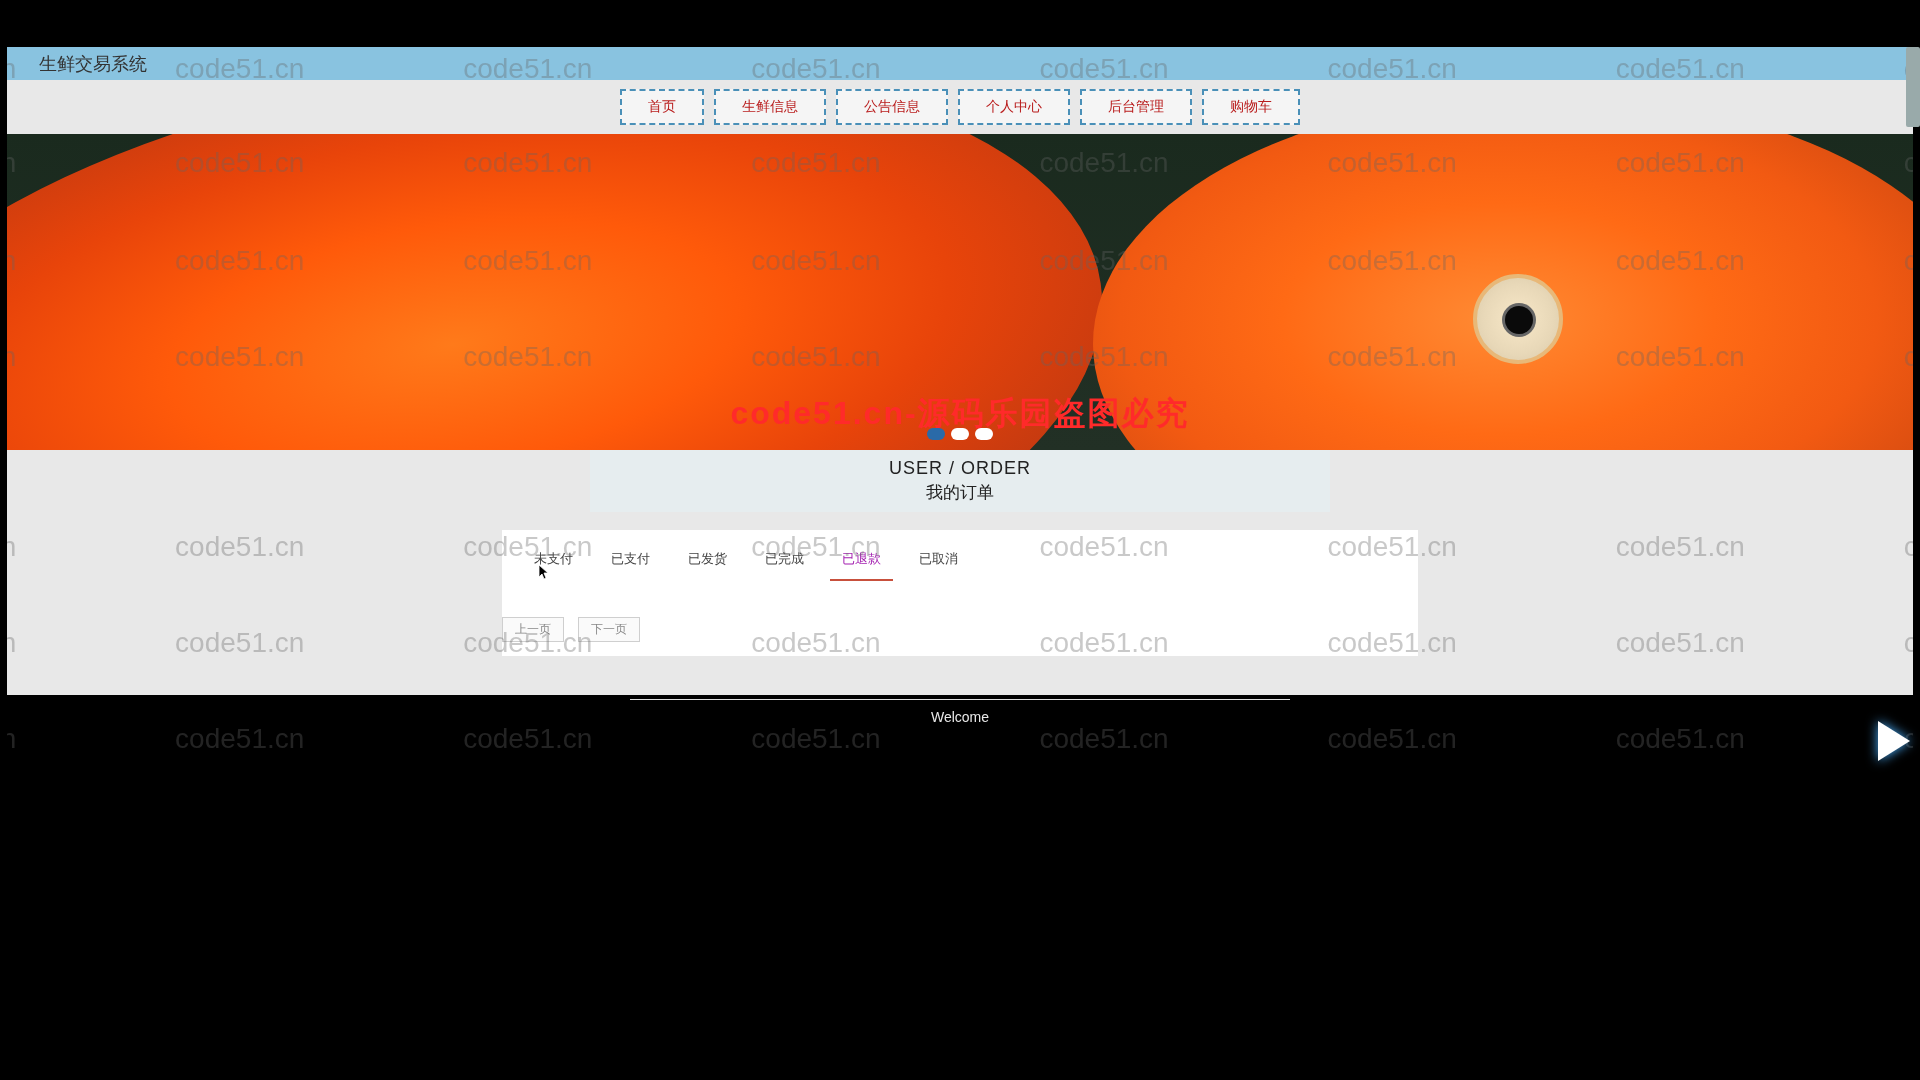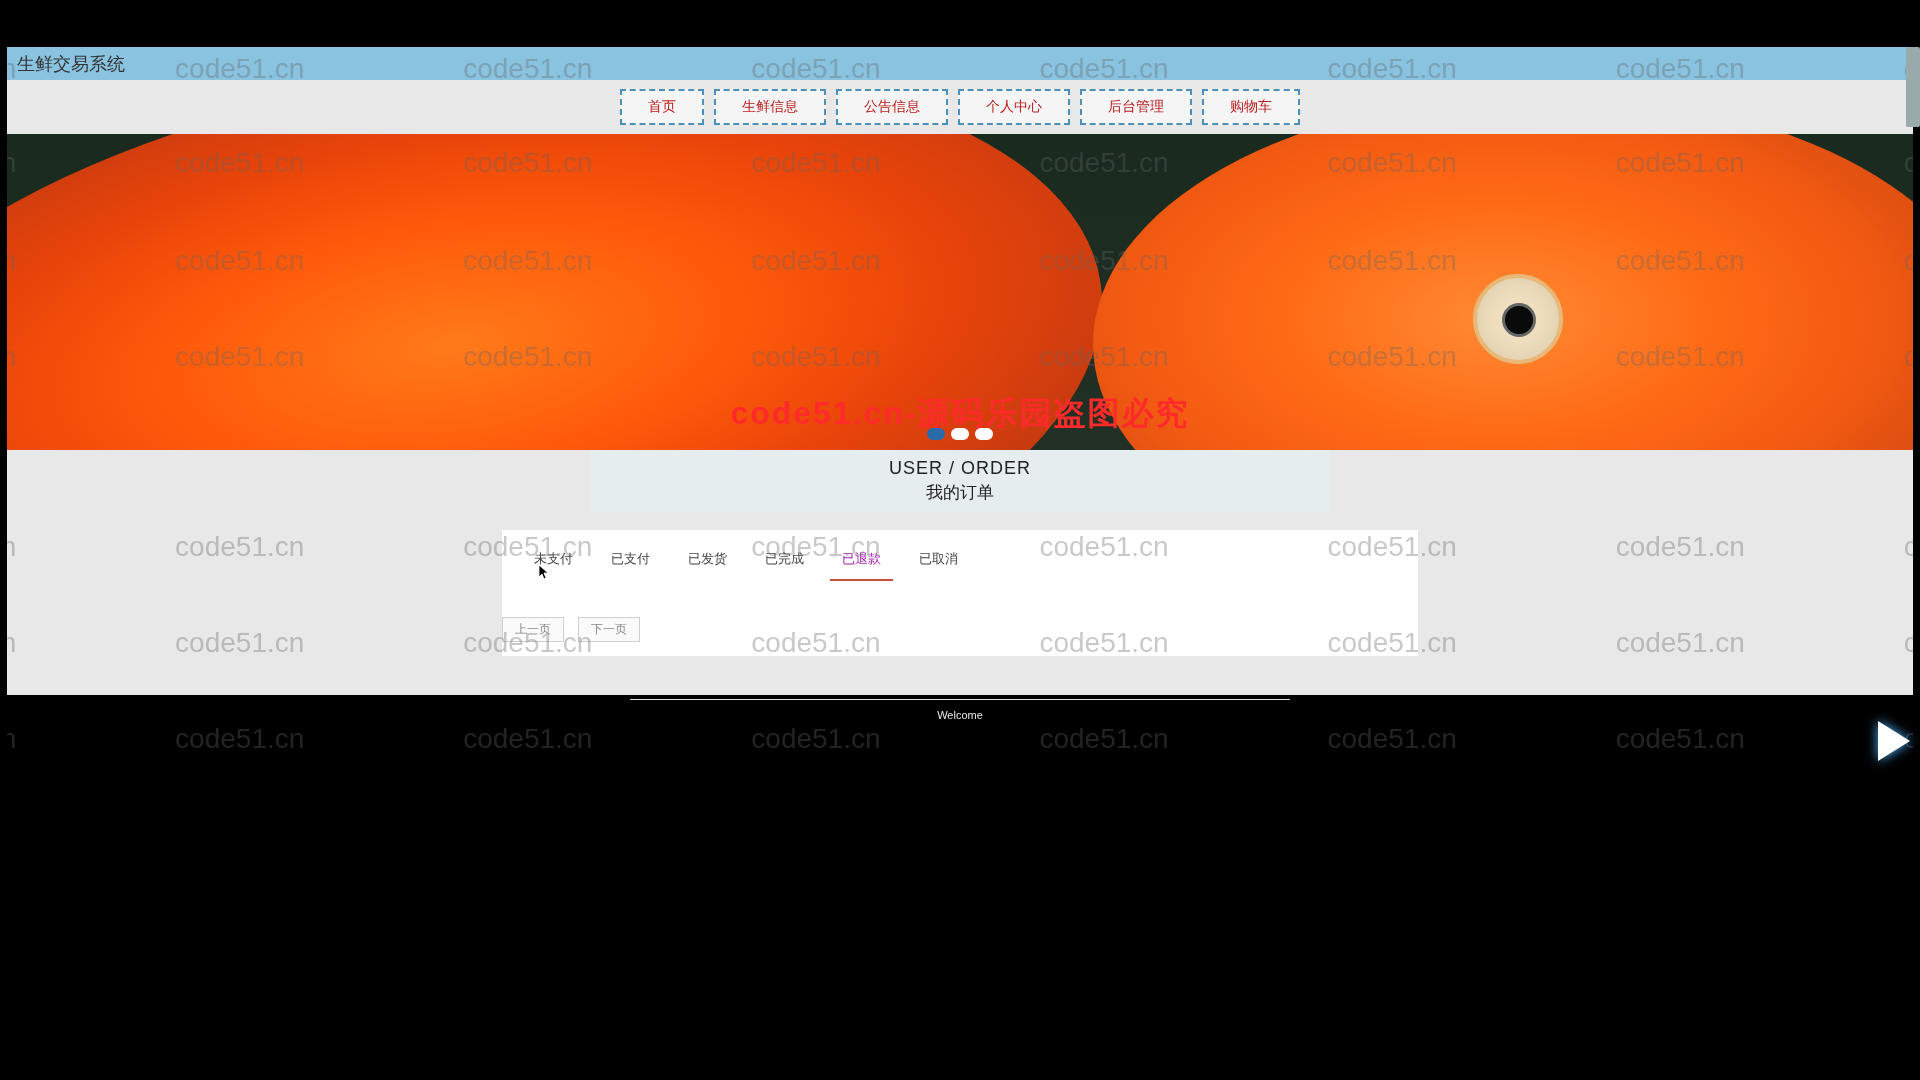--- a/index.html
+++ b/index.html
@@ -37,21 +37,21 @@
     z-index: 50;
   }
   .wm-row span { flex: 0 0 auto; }
 
   
   .topbar {
     position: absolute; top: 0; left: 0; right: 0;
     height: 33px;
     background: #89c3e0;
     display: flex; align-items: center;
-    padding-left: 10px;
+    padding-left: 32px;
     z-index: 2;
   }
   .topbar-title { font-size: 18px; color: #333; }
 
   
   .navbar {
     position: absolute; top: 33px; left: 0; right: 0;
     height: 54px;
     background: #e8e8e8;
     display: flex; justify-content: center; align-items: center;
@@ -217,21 +217,21 @@
     height: 70px;
     background: #000;
     z-index: 2;
   }
   .footer-line {
     position: absolute; left: 50%; transform: translateX(-50%);
     width: 660px; height: 1px; background: #ddd;
   }
   .footer-line.top { top: 4px; }
   .footer-text {
-    text-align: center; color: #e8e8e8; font-size: 11px;
+    text-align: center; color: #e8e8e8; font-size: 14px;
     padding-top: 14px;
   }
 
   
   .ev-badge {
     position: absolute;
     right: 10px;
     bottom: 319px;
     display: flex; align-items: center;
     gap: 8px;

